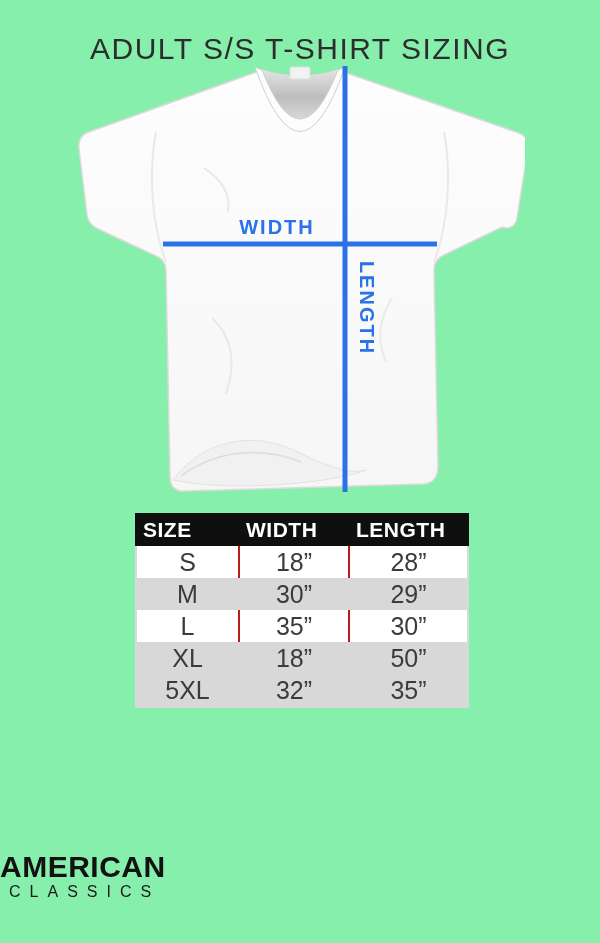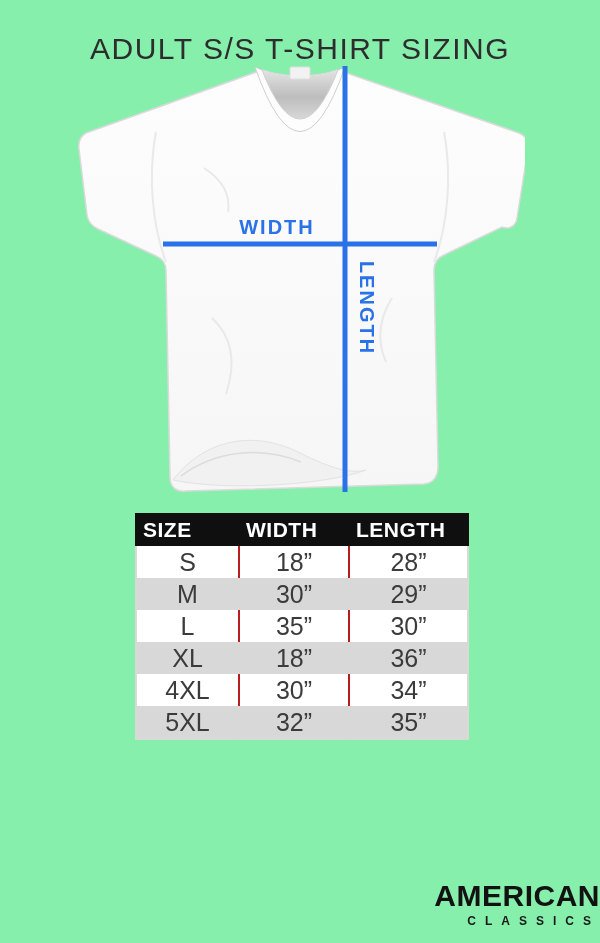--- a/index.html
+++ b/index.html
@@ -27,23 +27,23 @@
     height:32px;line-height:32px;text-align:center;
     font-size:25px;color:#3b3b3b;padding:0;
     background:#ffffff;border-left:2px solid #b91c1c;
   }
   .size-table td:first-child{border-left:none;}
   .size-table tr.gray td{background:#d8d8d8;border-left-color:#d8d8d8;}
   .note{
     position:absolute;top:838px;left:0;width:600px;text-align:center;
     color:#2a72e8;font-weight:bold;font-size:15px;letter-spacing:0.2px;
   }
-  .brand{position:absolute;top:880px;left:0;width:600px;text-align:right;color:#121212;}
+  .brand{position:absolute;top:851px;left:0;width:600px;text-align:left;color:#121212;}
   .brand-line1{font-size:30px;font-weight:bold;letter-spacing:0.5px;line-height:32px;}
-  .brand-line2{font-size:12px;font-weight:700;letter-spacing:9px;padding-left:9px;line-height:18px;color:#1a1a1a;}
+  .brand-line2{font-size:16px;font-weight:400;letter-spacing:9px;padding-left:9px;line-height:18px;color:#1a1a1a;}
   svg text.blue-label{
     font-family:"Liberation Sans",sans-serif;font-weight:bold;
     font-size:20px;letter-spacing:2px;
   }
 </style>
 </head>
 <body>
 
 <div class="page">
 
@@ -121,26 +121,21 @@
           <td>29”</td>
         </tr>
         <tr class="white">
           <td>L</td>
           <td>35”</td>
           <td>30”</td>
         </tr>
         <tr class="gray">
           <td>XL</td>
           <td>18”</td>
-          <td>36”</td>
-        </tr>
-        <tr class="white">
-          <td>4XL</td>
-          <td>30”</td>
-          <td>34”</td>
+          <td>50”</td>
         </tr>
         <tr class="gray">
           <td>5XL</td>
           <td>32”</td>
           <td>35”</td>
         </tr>
       </tbody>
   </table>
 
 

